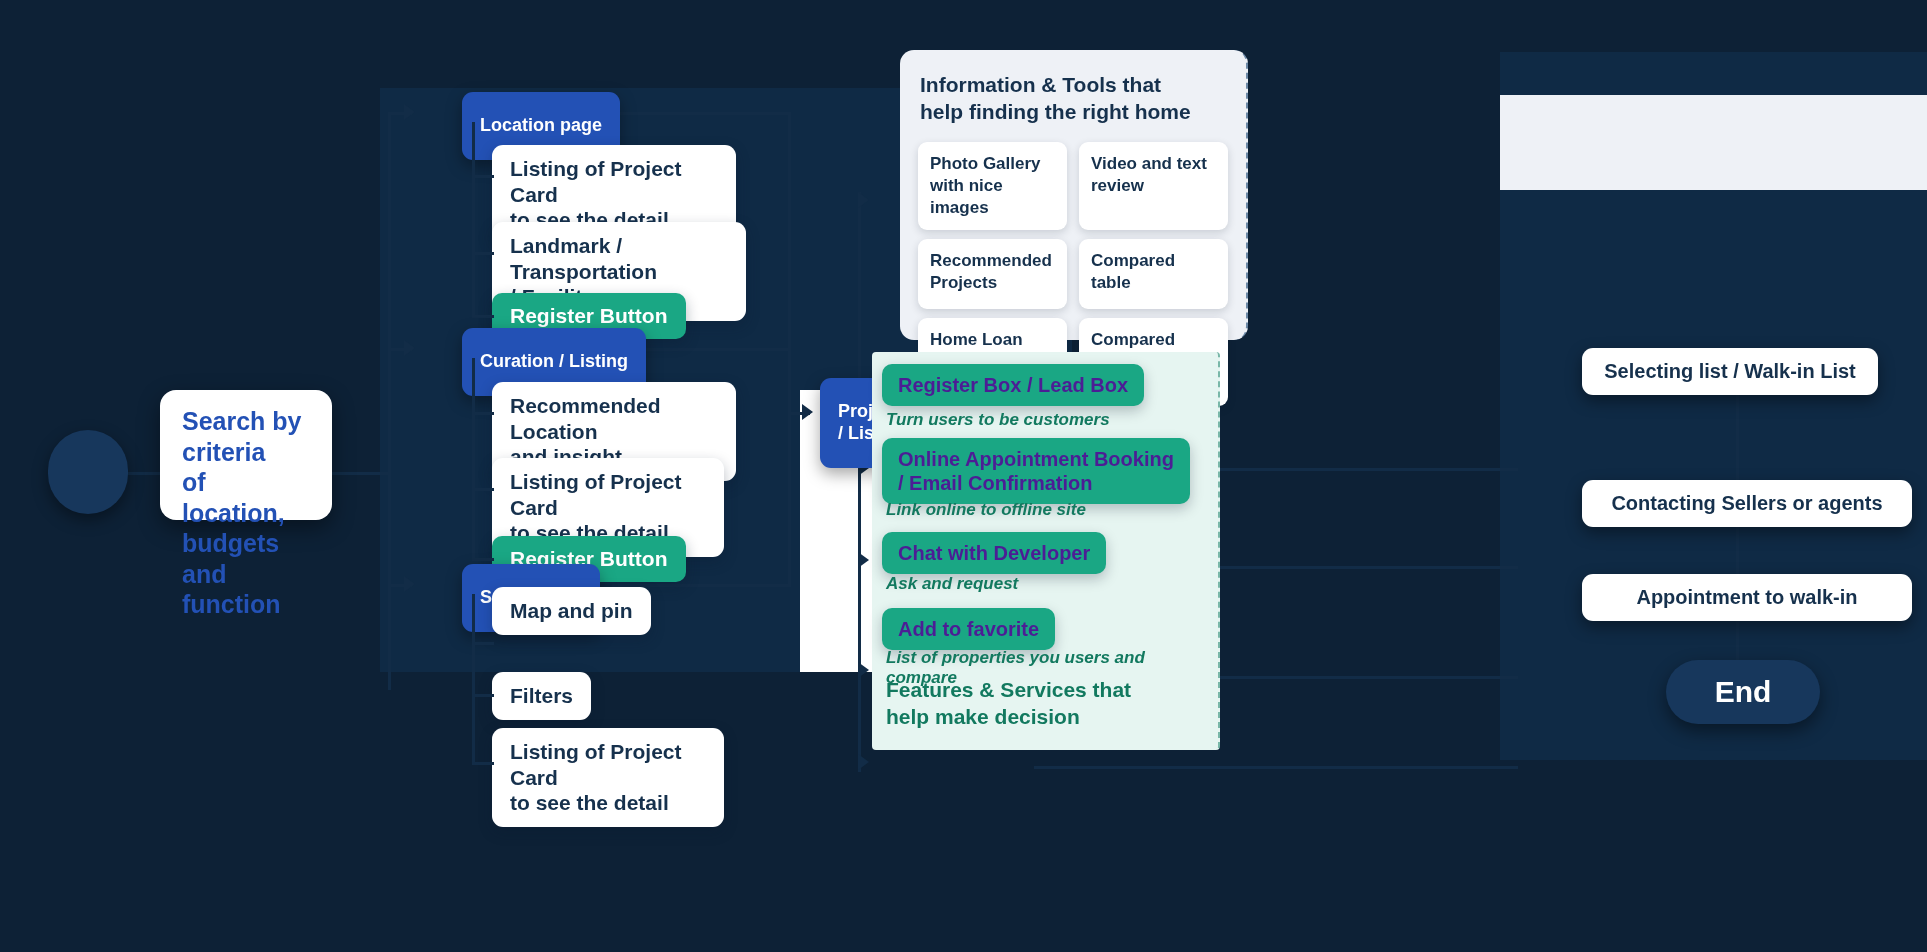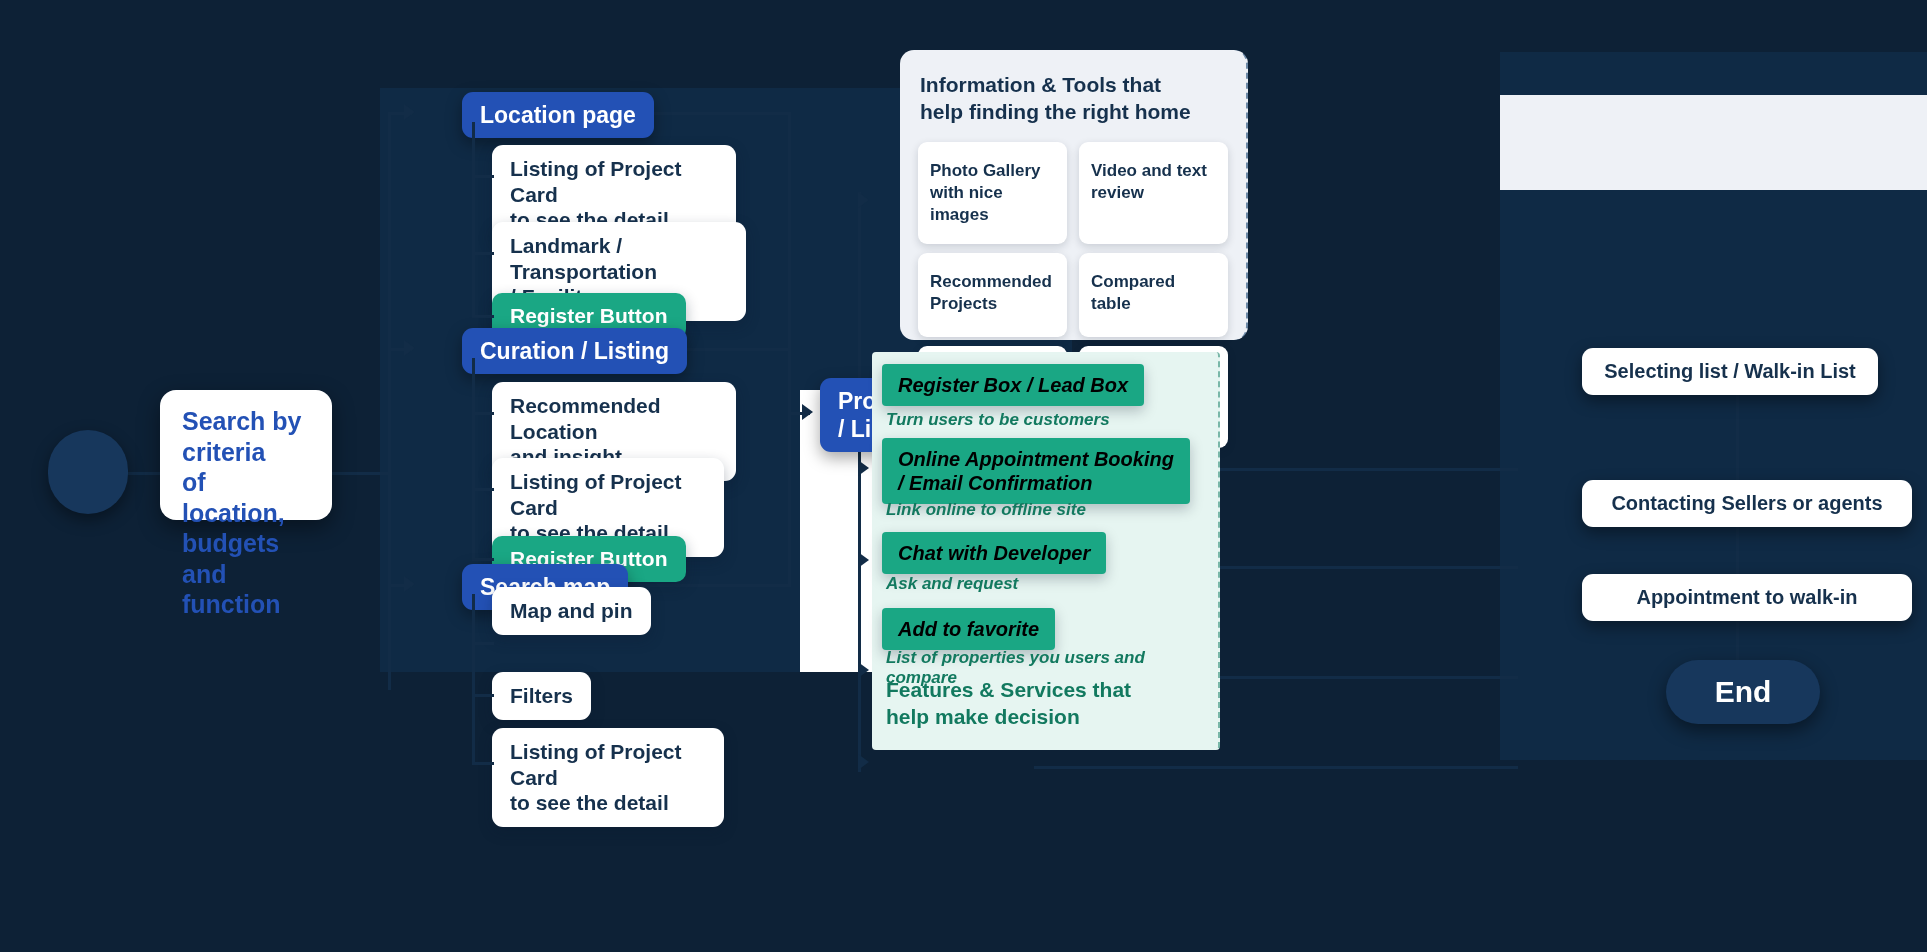--- a/index.html
+++ b/index.html
@@ -35,22 +35,22 @@
     position:absolute;
     box-sizing:border-box;
     display:flex;align-items:center;
     border-radius:11px;
     line-height:1.22;
     white-space:pre-line;
   }
 
   .n-blue{
     background:#2351b5;color:#ffffff;
-    font-size:23px;font-weight:bold;
-    padding:9px 18px;
+    font-size:18px;font-weight:bold;
+    padding:23px 18px;
     border-radius:11px;
     box-shadow:0 6px 16px rgba(0,0,0,.35);
   }
   .n-white{
     background:#ffffff;color:#16314d;
     font-size:21px;font-weight:bold;
     padding:11px 18px;
     border-radius:11px;
     box-shadow:0 5px 14px rgba(10,25,45,.28);
   }
@@ -91,40 +91,39 @@
     margin-left:28px;
   }
   #info-title{
     color:#16314d;font-size:21px;font-weight:bold;line-height:1.28;
     white-space:pre-line;margin:0 0 16px 2px;
   }
   #info-grid{display:grid;grid-template-columns:1fr 1fr;gap:9px 12px;}
   .info-card{
     background:#ffffff;color:#16314d;
     font-size:17px;font-weight:bold;line-height:1.3;
-    border-radius:9px;padding:18px 12px;
+    border-radius:9px;padding:11px 12px;
     white-space:pre-line;min-height:48px;
     box-shadow:0 3px 9px rgba(10,25,45,.16);
   }
 
   
   #feat-panel{
     position:absolute;left:872px;top:352px;width:348px;height:398px;
     background:#e6f5f1;border-radius:4px;
     box-sizing:border-box;padding:0;
     border-right:2px dashed #79b7a8;
   }
   .feat-btn{
     position:absolute;left:10px;
-    background:#1aa784;color:#000000;
+    background:#1aa784;color:#4c1d95;
     font-size:20px;font-weight:bold;line-height:1.2;
-    border-radius:4px;padding:9px 16px;
+    border-radius:10px;padding:9px 16px;
     white-space:pre-line;
     box-shadow:0 5px 13px rgba(10,25,45,.25);
-    font-style:italic;
   }
   .feat-cap{
     position:absolute;left:14px;
     color:#12795f;font-size:17px;font-weight:bold;font-style:italic;
   }
   #feat-foot{
     position:absolute;left:14px;top:325px;
     color:#12795f;font-size:21px;font-weight:bold;line-height:1.28;
     white-space:pre-line;
   }

